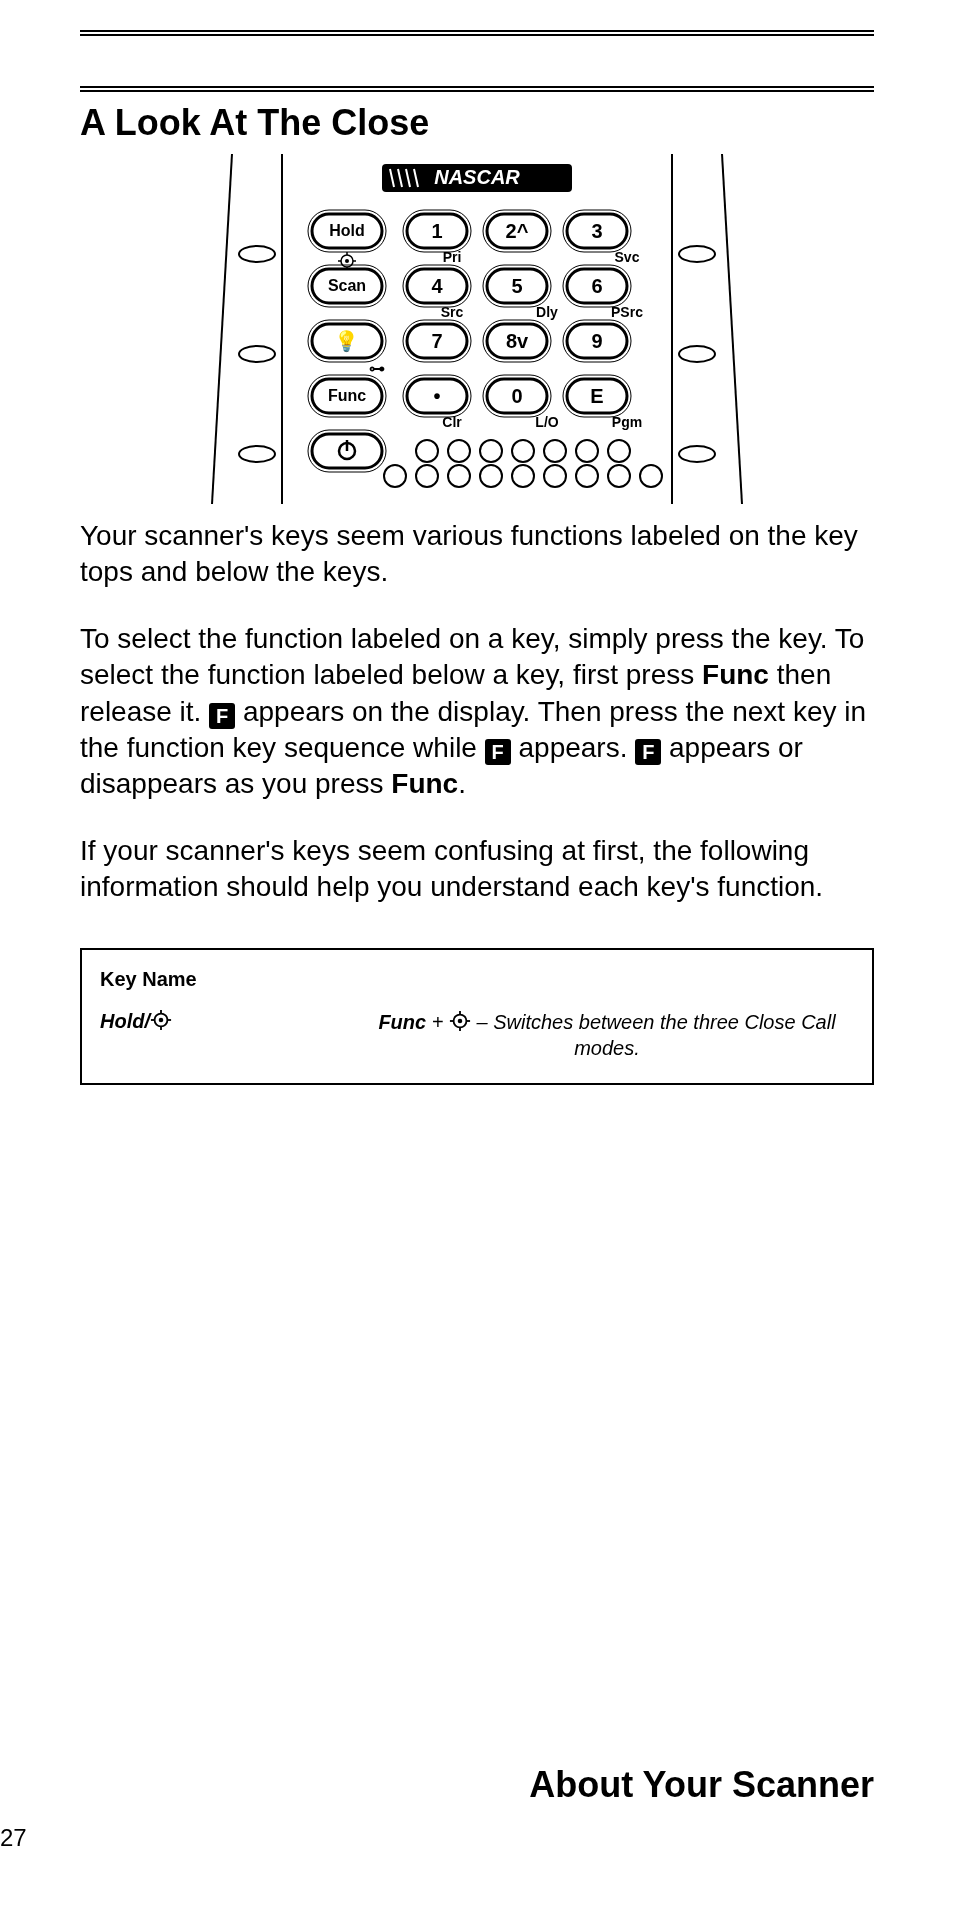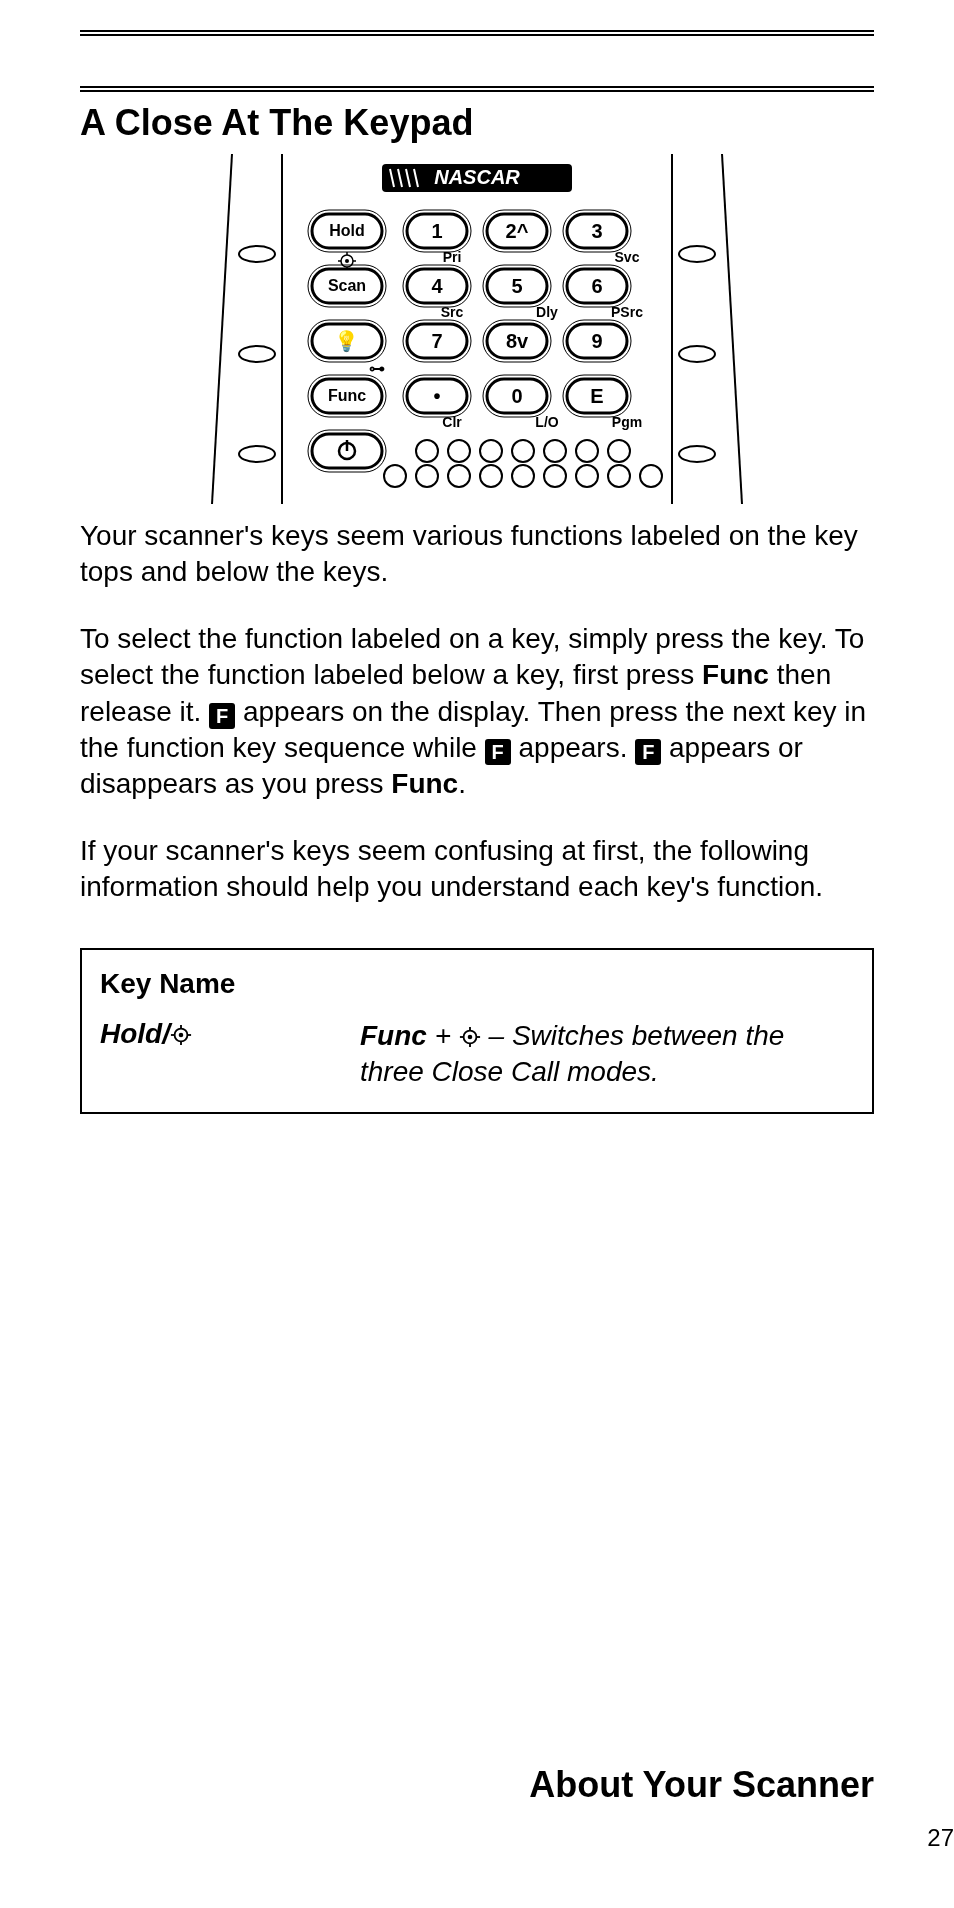--- a/index.html
+++ b/index.html
@@ -53,61 +53,61 @@
     border-radius: 3px;
   }
   .cc-sym {
     display:inline-block;
     width:22px; height:22px;
     vertical-align:-3px;
   }
   .key-table {
     border: 2px solid #000;
     padding: 18px 18px 22px 18px;
-    font-size: 28px;
+    font-size: 20px;
     margin-top: 42px;
   }
   .key-table .row {
     display: flex;
     margin-bottom: 18px;
   }
   .key-table .row:last-child { margin-bottom: 0; font-style: italic; }
   .key-table .col-name {
     width: 260px;
     flex: 0 0 260px;
     font-weight: bold;
   }
   .key-table .col-desc {
     flex: 1;
     line-height: 1.3;
   }
   .key-table .desc-block { margin-bottom: 24px; }
-  .key-table .desc-block:last-child { margin-bottom: 0; }
+  .key-table .desc-block:last-child { margin-bottom: 0; text-align: center; }
   .footer-title {
     position: absolute;
     right: 80px;
     bottom: 102px;
     font-size: 36px;
     font-weight: bold;
   }
   .page-num {
     position: absolute;
     left: 0; right: 0;
     bottom: 56px;
-    text-align: right;
+    text-align: left;
     font-size: 24px;
   }
 </style>
 </head>
 <body>
 
 <div class="top-rule"></div>
 <div class="mid-rule"></div>
 
-<h1>A Close At The Keypad</h1>
+<h1>A Look At The Close</h1>
 
 <div class="keypad-figure">
 <svg viewBox="0 0 630 350" xmlns="http://www.w3.org/2000/svg">
 
   <path d="M 70 0 Q 60 180 50 350" stroke="#000" stroke-width="2" fill="none"></path>
   <path d="M 560 0 Q 570 180 580 350" stroke="#000" stroke-width="2" fill="none"></path>
   <path d="M 120 0 L 120 350" stroke="#000" stroke-width="2" fill="none"></path>
   <path d="M 510 0 L 510 350" stroke="#000" stroke-width="2" fill="none"></path>
 
   <g stroke="#000" stroke-width="2" fill="#fff">

